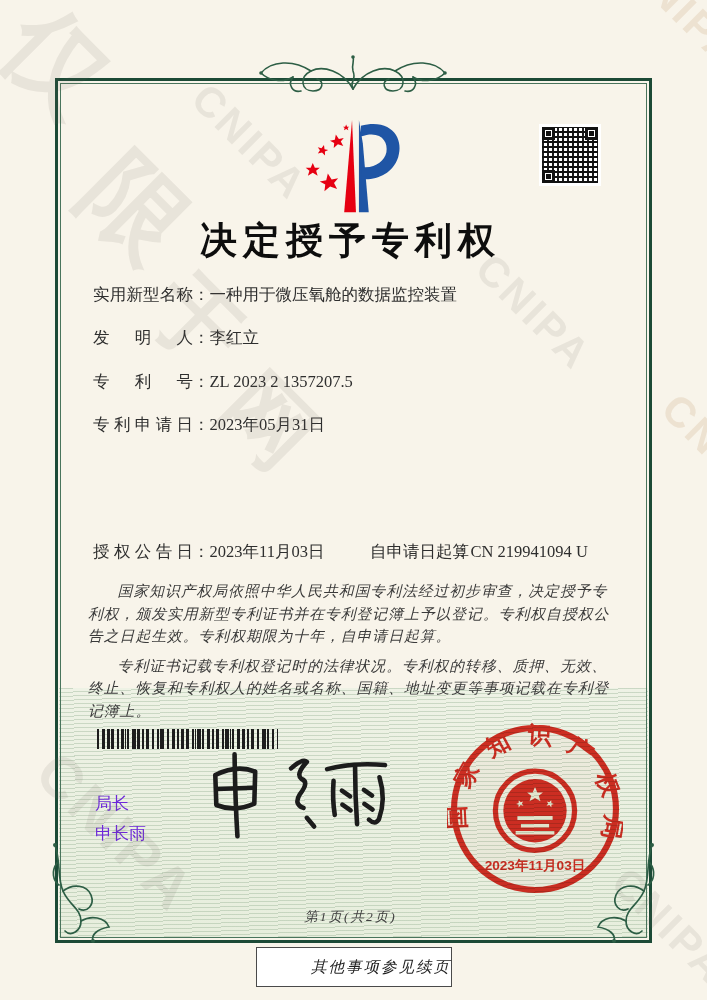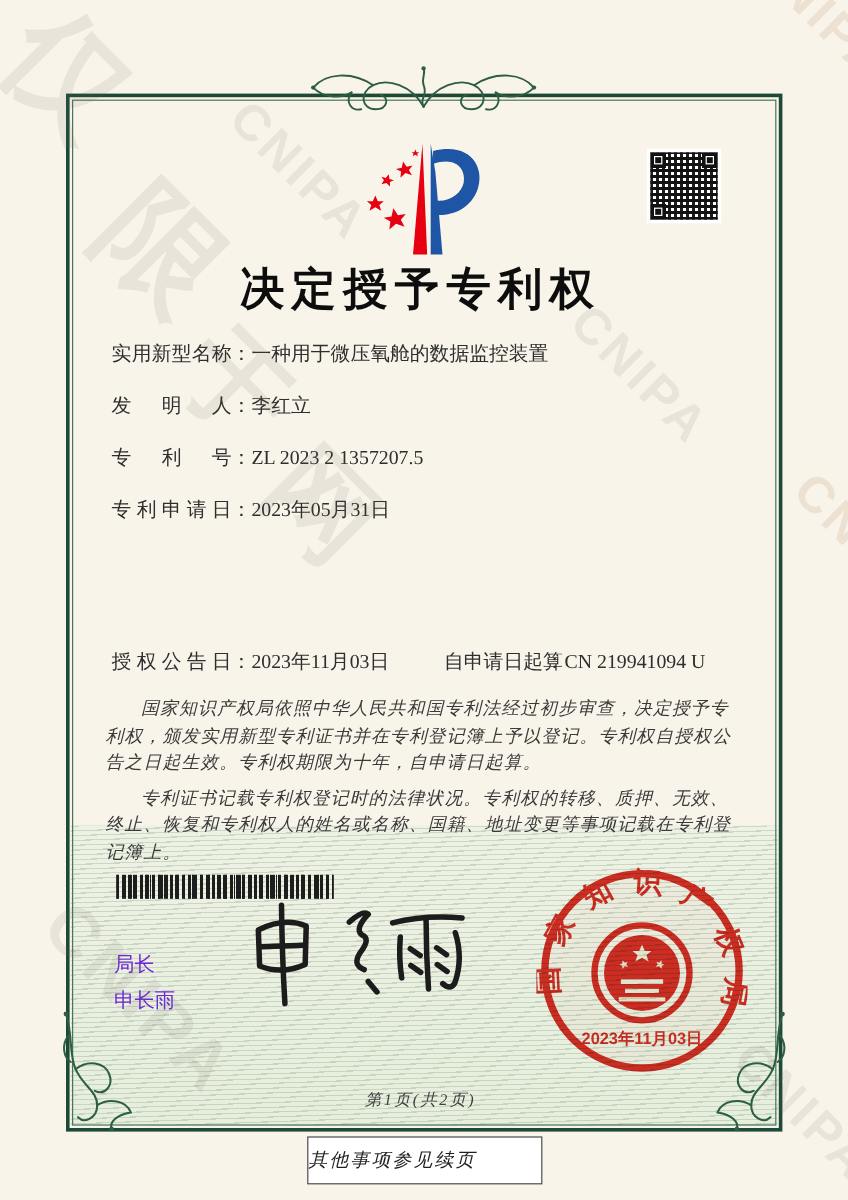--- a/index.html
+++ b/index.html
@@ -53,21 +53,21 @@
       repeating-linear-gradient(90deg,#1d1d1d 0 1px,transparent 1px 7px),
       repeating-linear-gradient(90deg,transparent 0 11px,#1d1d1d 11px 13px);}
   .sig-label{position:absolute;left:95px;z-index:4;font-family:"Liberation Sans",sans-serif;
              font-size:17px;color:#6d28d9;}
   .sl-title{top:792px;} .sl-name{top:822px;}
   .signature{position:absolute;left:196px;top:746px;width:212px;height:96px;z-index:4;transform:rotate(-2deg);}
   .seal{position:absolute;left:447px;top:721px;width:176px;height:176px;z-index:5;opacity:.95;mix-blend-mode:multiply;}
   .page-num{position:absolute;left:55px;top:908px;width:591px;text-align:center;z-index:4;
             font-size:13.5px;font-style:italic;letter-spacing:2px;color:#404040;}
   .cont-box{position:absolute;left:256px;top:947px;width:194px;height:38px;background:#fff;
-            border:1px solid #4a4a4a;z-index:4;display:flex;align-items:center;justify-content:flex-start;
+            border:1px solid #4a4a4a;z-index:4;display:flex;align-items:center;justify-content:flex-end;
             font-size:15.5px;font-style:italic;letter-spacing:2px;color:#1f1f1f;}
 </style>
 </head>
 <body>
 
 <div class="page">
 
   <div class="guilloche"></div>
   <div class="frame">
     <div class="frame-inner"></div>

